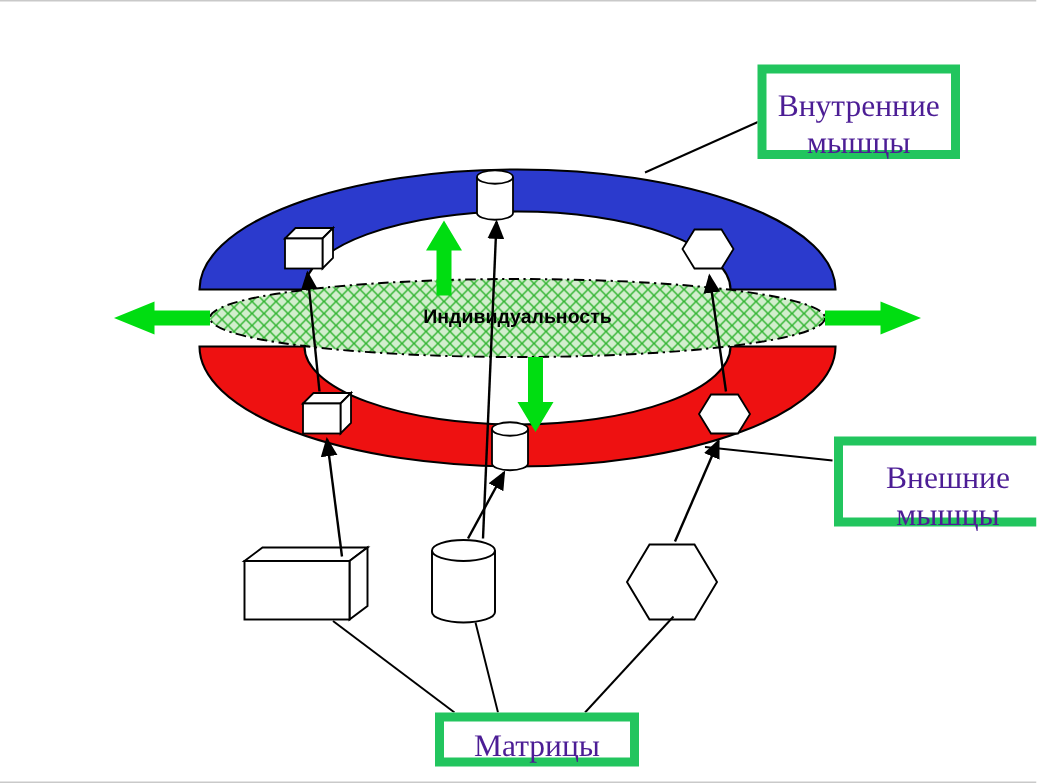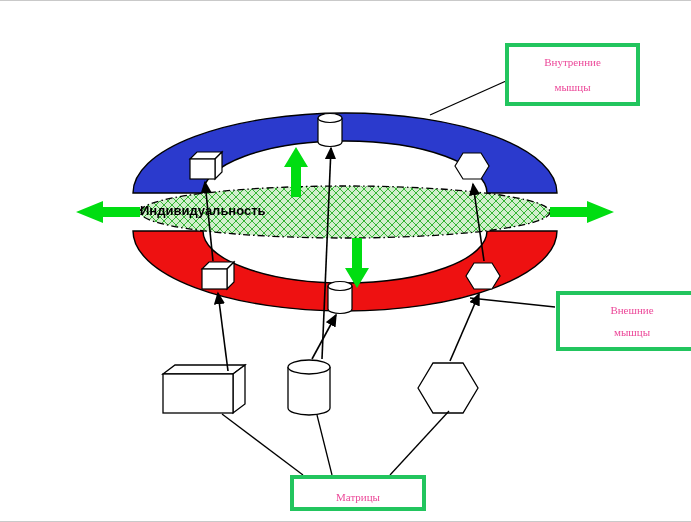--- a/index.html
+++ b/index.html
@@ -9,33 +9,34 @@
     background:#ffffff;
     font-family:"Liberation Serif", serif;
     border-top:1px solid #c9c9c9;
     border-bottom:1px solid #c9c9c9;
     box-sizing:border-box;
     overflow:hidden;
   }
   .canvas svg{position:absolute;left:0;top:0;}
   .label-box{
     position:absolute;
-    border:4px solid #22c55e;
+    border:6px solid #22c55e;
     background:#fff;
     display:flex;flex-direction:column;
     align-items:center;justify-content:space-between;
     text-align:center;
-    font-size:11px;color:#ec4899;
+    font-size:21px;color:#4c1d95;
     box-sizing:border-box;
     padding:9px 4px;
   }
-  .label-box.single{justify-content:flex-end;padding:4px;}
+  .label-box.single{justify-content:flex-start;padding:4px;}
   .center-label{
     position:absolute;
     left:140px;top:202px;width:410px;
+    text-align:center;
     font-family:"Liberation Sans", sans-serif;
     font-weight:bold;font-size:13px;color:#000;
   }
 </style>
 </head>
 <body>
 
 <div class="canvas">
 
   <svg width="691" height="522" viewBox="0 0 691 522">

